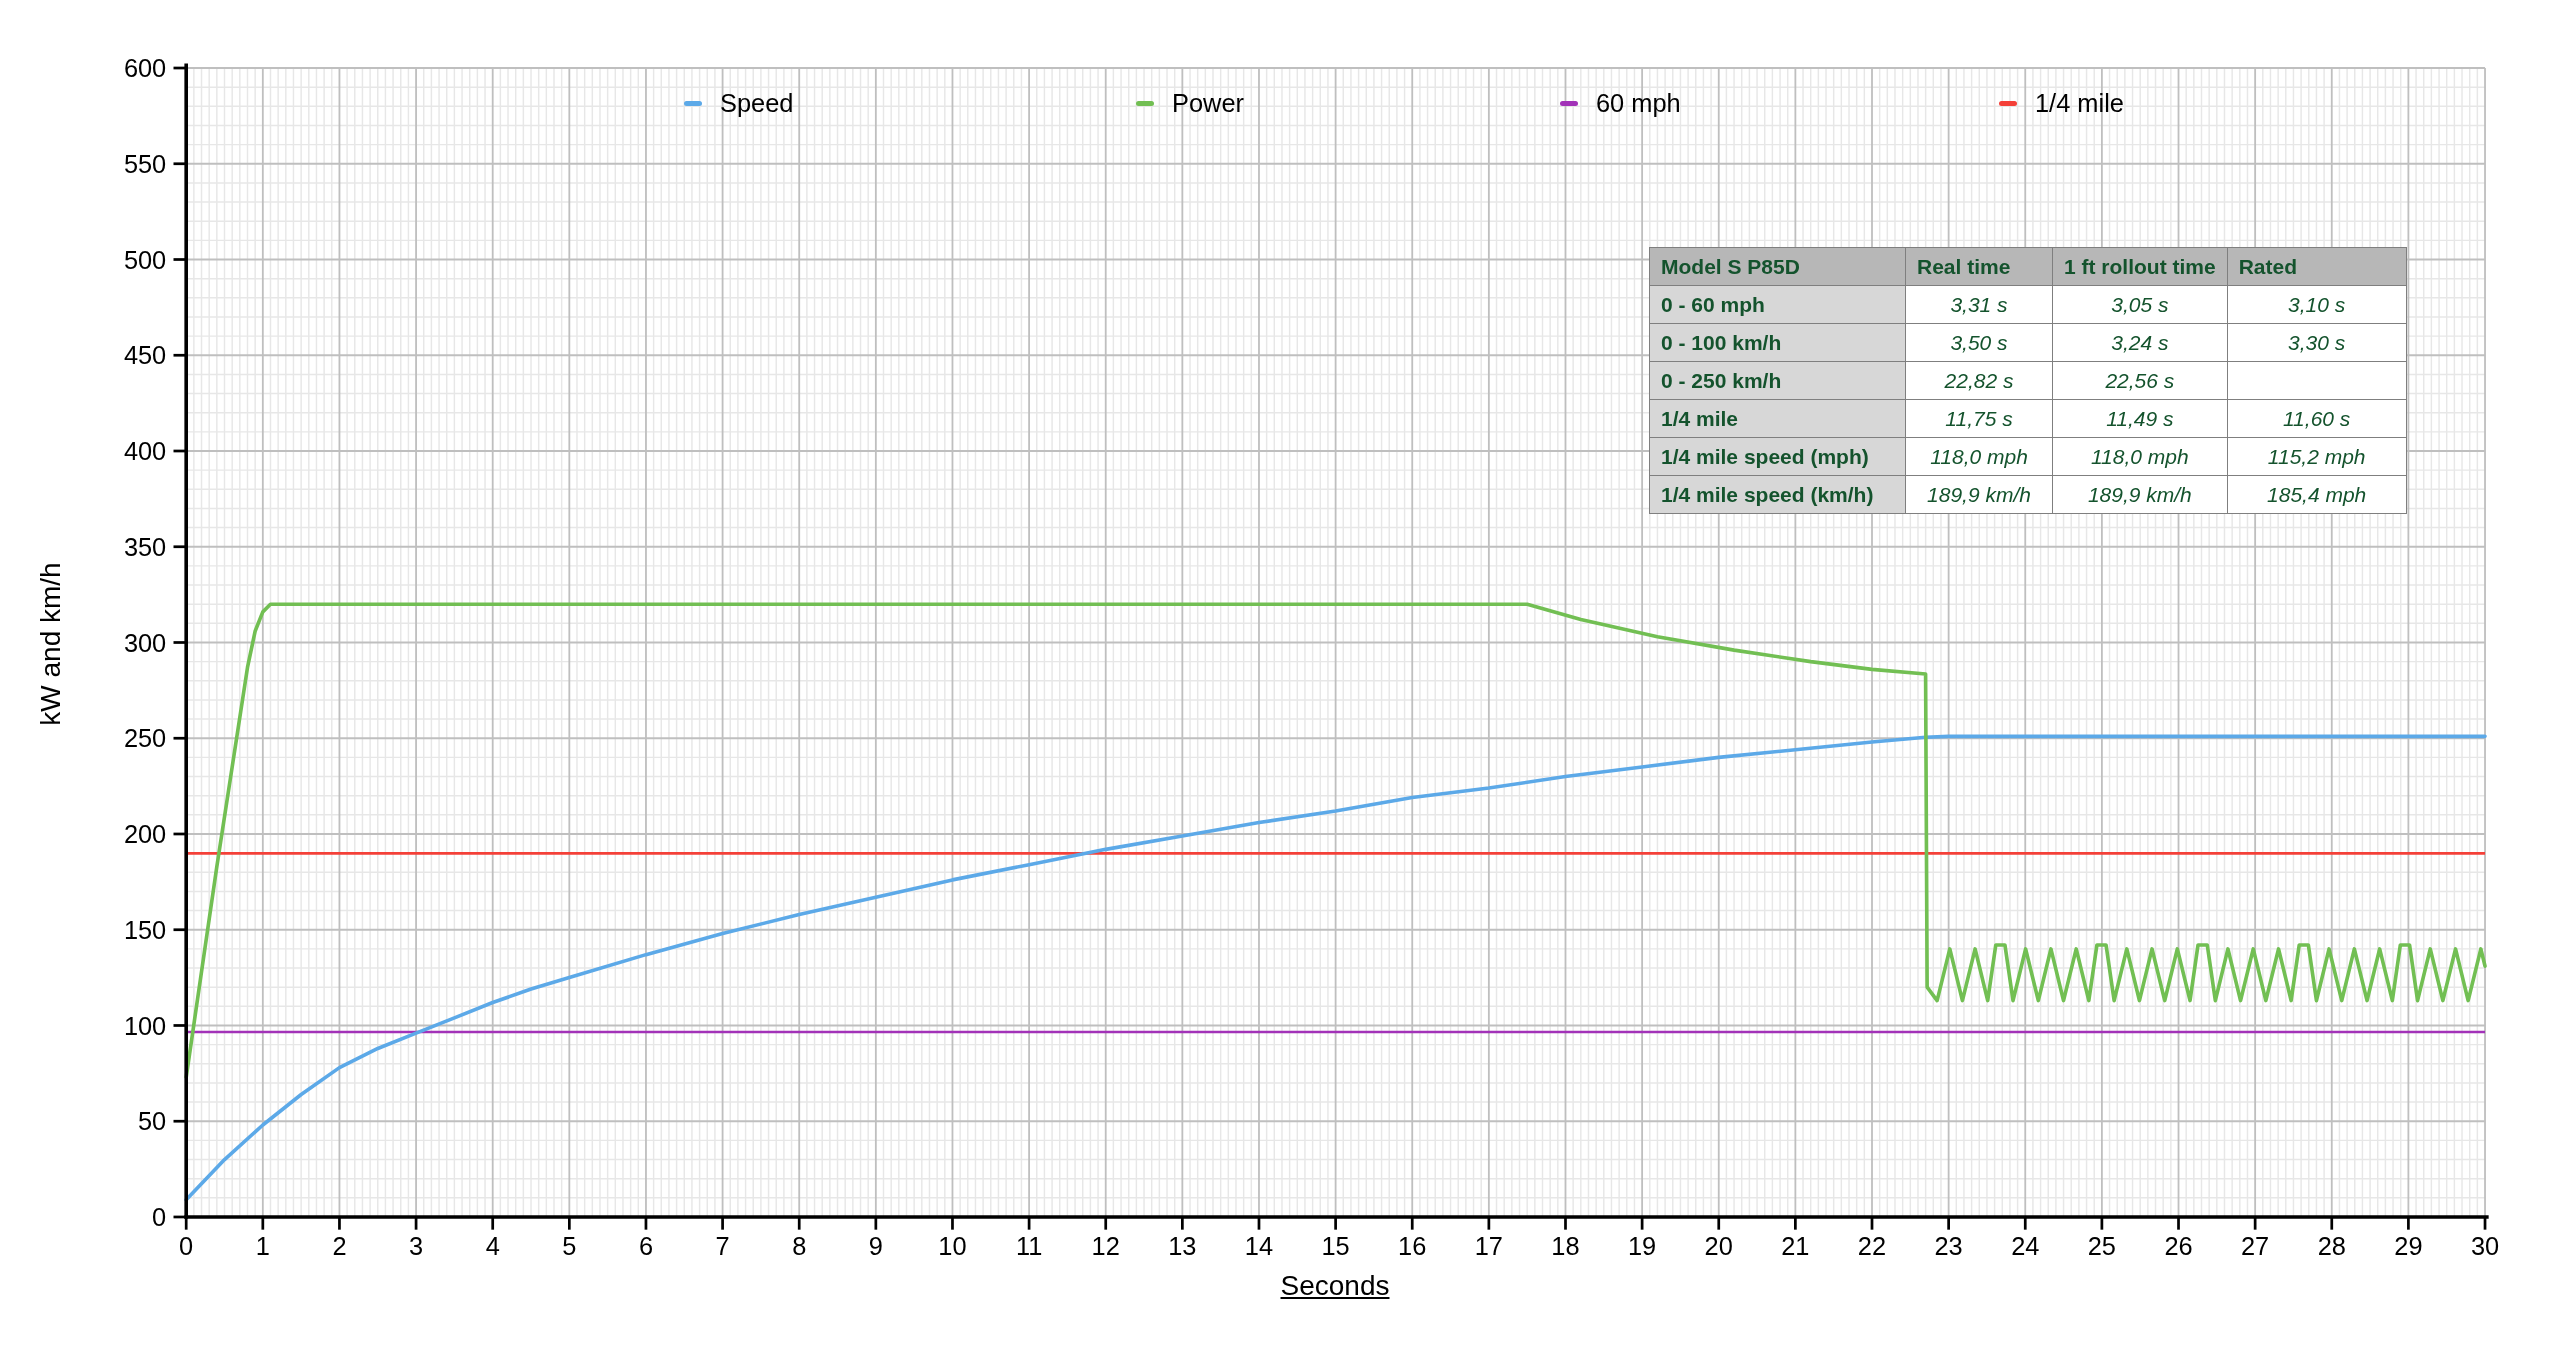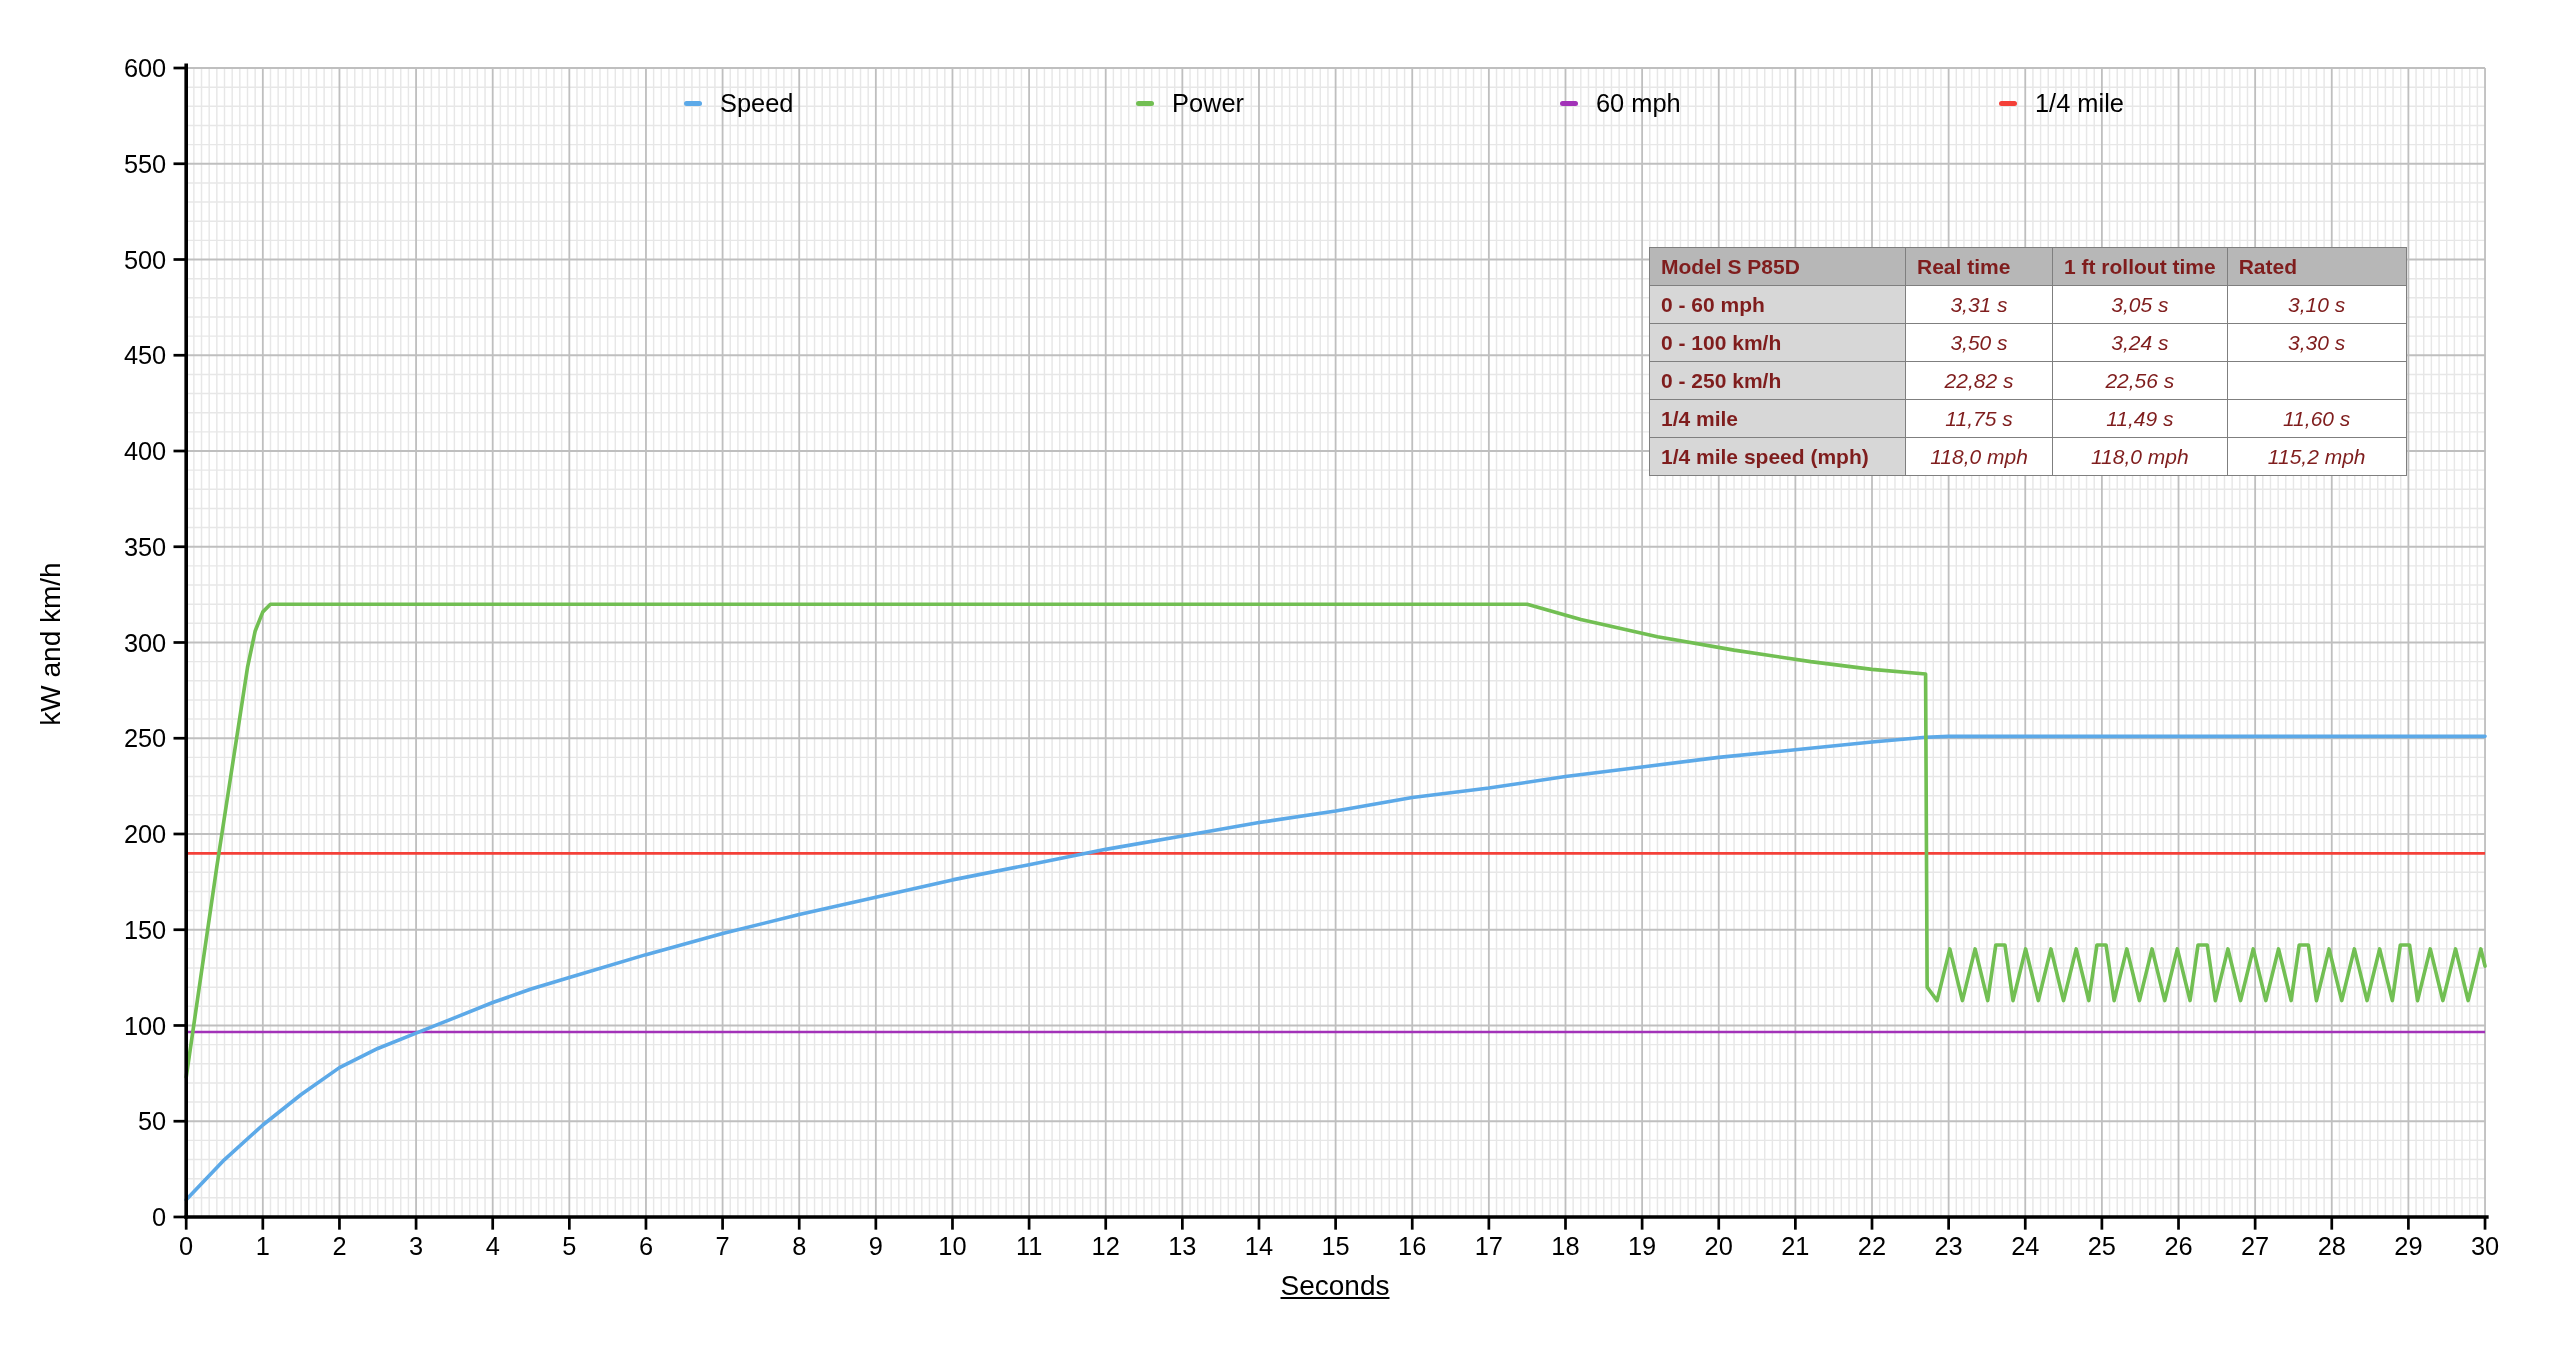--- a/index.html
+++ b/index.html
@@ -10,21 +10,21 @@
   .legend-item{position:absolute;top:87px;height:33px;display:flex;align-items:center;}
   .legend-dash{width:18px;height:5.4px;border-radius:2.7px;margin-right:18px;flex:0 0 auto;}
   .legend-label{font-size:25.4px;color:#000;white-space:nowrap;}
   
   .x-title{position:absolute;left:1199px;top:1270px;width:272px;text-align:center;
            font-size:28px;color:#000;text-decoration:underline;}
   .y-title{position:absolute;left:-85px;top:628px;width:272px;text-align:center;
            font-size:28px;color:#000;transform:rotate(-90deg);}
   
   .stats{position:absolute;left:1649px;top:247px;border-collapse:collapse;table-layout:fixed;}
-  .stats td{border:1.4px solid #7f7f7f;height:38px;font-size:21px;color:#7f1d1d;
+  .stats td{border:1.4px solid #7f7f7f;height:38px;font-size:21px;color:#14532d;
             padding:0 11px;white-space:nowrap;overflow:hidden;box-sizing:border-box;margin-left:40px;}
   .stats tr.hdr td{background:#b7b7b7;font-weight:bold;text-align:left;}
   .stats td.lbl{background:#d7d7d7;font-weight:bold;text-align:left;}
   .stats td.val{background:#ffffff;text-align:center;font-style:italic;}
 </style>
 </head>
 <body>
 
 <div class="page">
 
@@ -554,16 +554,22 @@
           <td class="val">11,75 s</td>
           <td class="val">11,49 s</td>
           <td class="val">11,60 s</td>
         </tr>
         <tr>
           <td class="lbl">1/4 mile speed (mph)</td>
           <td class="val">118,0 mph</td>
           <td class="val">118,0 mph</td>
           <td class="val">115,2 mph</td>
         </tr>
+        <tr>
+          <td class="lbl">1/4 mile speed (km/h)</td>
+          <td class="val">189,9 km/h</td>
+          <td class="val">189,9 km/h</td>
+          <td class="val">185,4 mph</td>
+        </tr>
       </tbody>
   </table>
 </div>
 
 
 </body></html>

